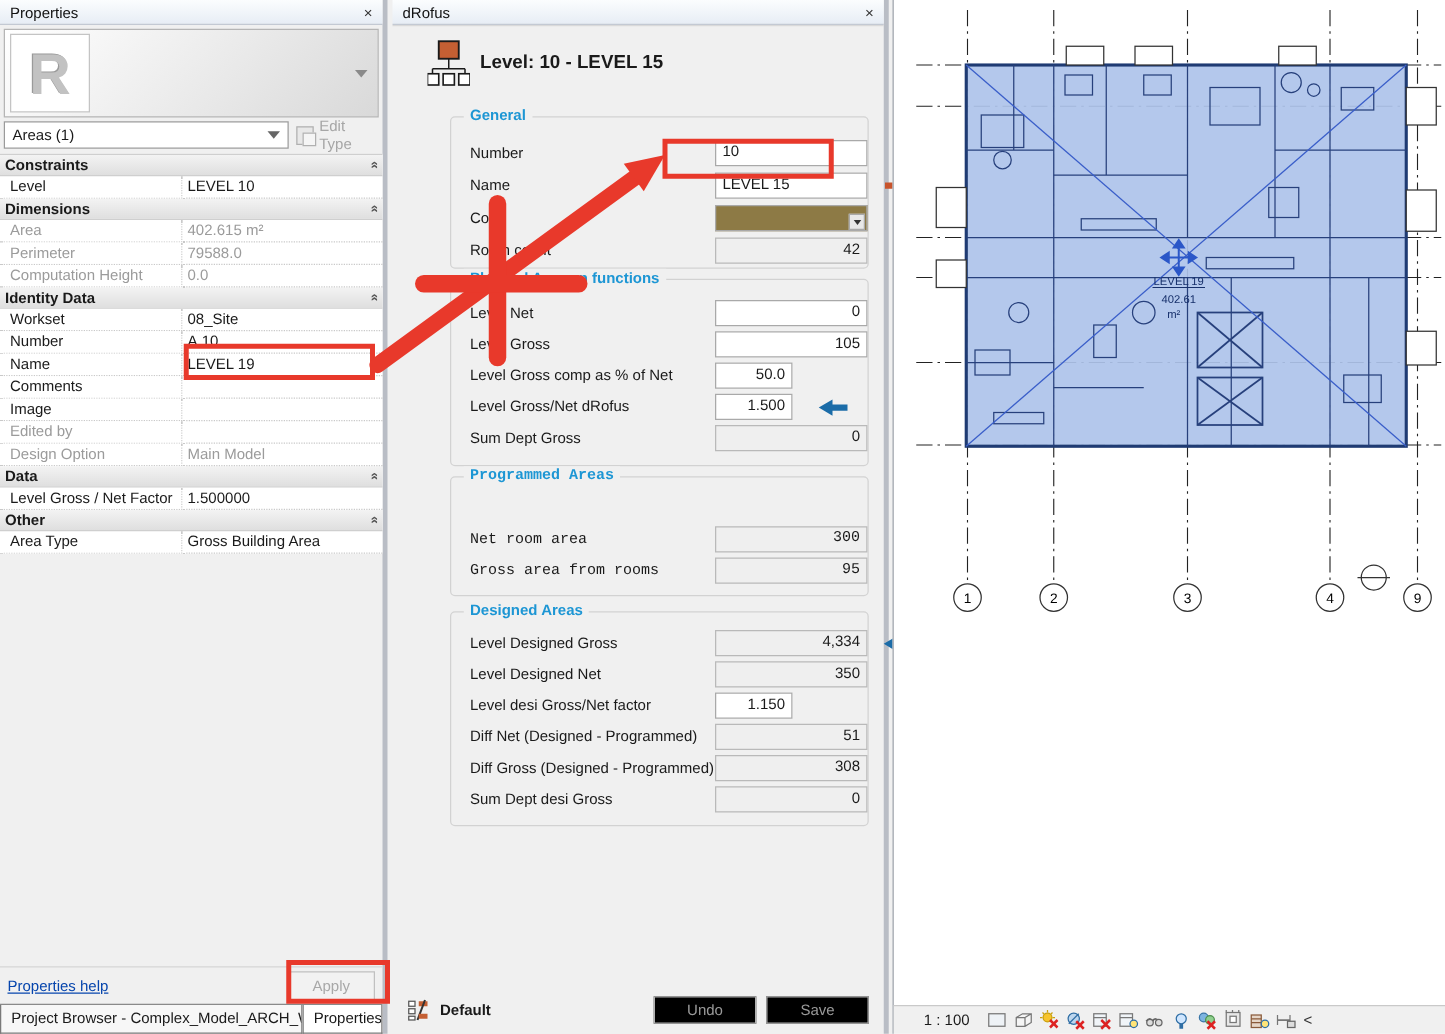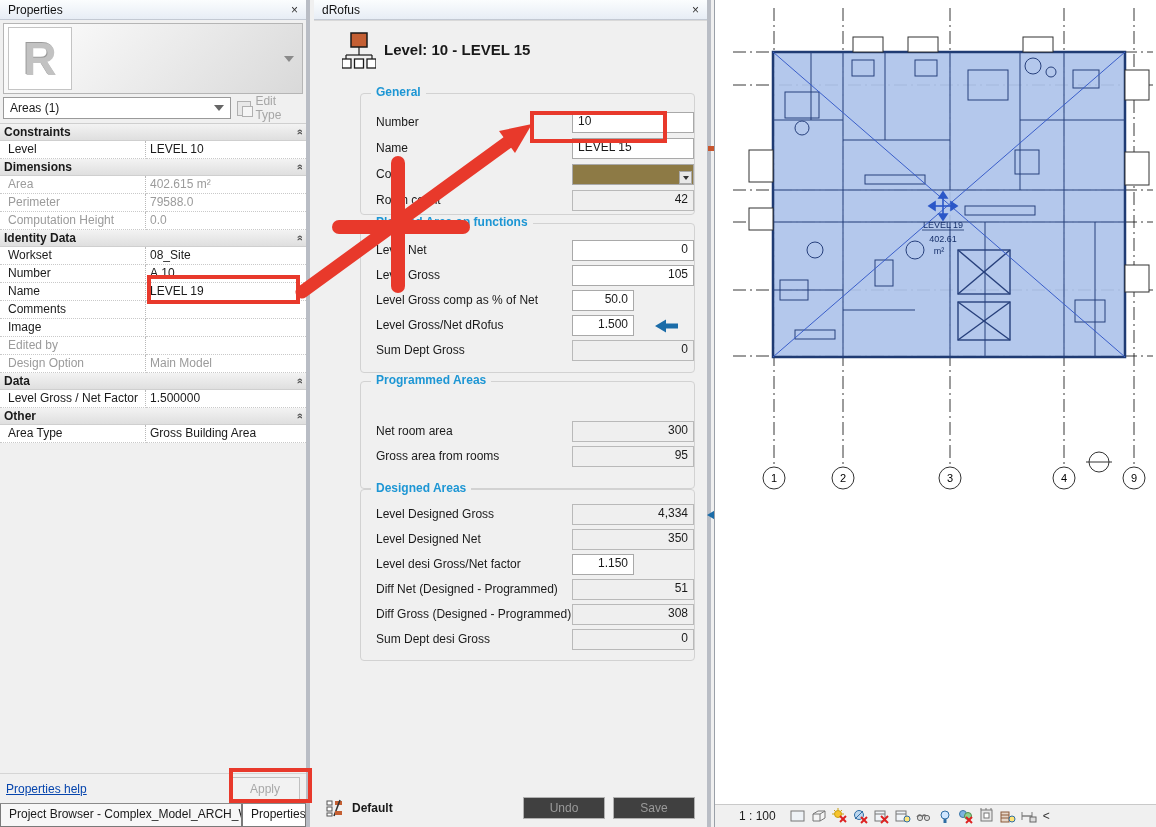--- a/index.html
+++ b/index.html
@@ -69,21 +69,21 @@
   .frow .flabel { position:absolute; left:0; top:3px; }
   .finput { position:absolute; left:196px; top:0; width:122px; height:21px;
     border:1px solid #a9a9a9; background:#fff; padding:1px 5px 0 5px; font-size:12px; }
   .finput.num { text-align:right; }
   .finput.small { width:62px; }
   .finput.disabled { background:#efefef; border-color:#b9b9b9; }
   .arrow-slot { position:absolute; left:330px; top:3px; }
   .dr-footer { position:absolute; left:0; right:0; bottom:0; height:36px;
     display:flex; align-items:center; padding:0 12px; gap:8px; }
   .dr-default { font-weight:bold; }
-  .dr-btn { width:82px; height:22px; background:#404040; border:1px solid #b0b0b0;
+  .dr-btn { width:82px; height:22px; background:#000000; border:1px solid #b0b0b0;
     color:#9a9a9a; display:flex; align-items:center; justify-content:center; }
   .dr-btn.undo { margin-left:auto; }
 
   
   #plan { left:714px; width:442px; background:#ffffff; border-left:1px solid #9aa0a8; }
   #plan-canvas { position:absolute; inset:0 0 23px 0; }
   #view-bar { position:absolute; left:0; right:0; bottom:0; height:23px; background:#f0f0f0;
     border-top:1px solid #c9c9c9; display:flex; align-items:center; gap:3px; padding:0 6px; }
   #view-bar .scale { margin:0 10px 0 18px; }
   .vico { width:18px; height:18px; display:inline-flex; }
@@ -271,21 +271,21 @@
         <svg style="position:absolute; left:278px; top:4px;" width="26" height="14">
           <polygon points="24,4.5 12,4.5 12,0.5 1,7 12,13.5 12,9.5 24,9.5" fill="#1b6ca8"></polygon>
         </svg>
       </div>
       <div class="frow" style="top:116px;">
         <span class="flabel">Sum Dept Gross</span>
         <div class="finput num disabled">0</div>
       </div>
     </div>
 
-    <div class="gbox" style="top:360px; height:108px;">
+    <div class="gbox" style="top:360px; height:96px;font-family:Liberation Mono, monospace;">
       <span class="glabel">Programmed Areas</span>
       <div class="frow" style="top:39px;">
         <span class="flabel">Net room area</span>
         <div class="finput num disabled">300</div>
       </div>
       <div class="frow" style="top:64px;">
         <span class="flabel">Gross area from rooms</span>
         <div class="finput num disabled">95</div>
       </div>
     </div>

